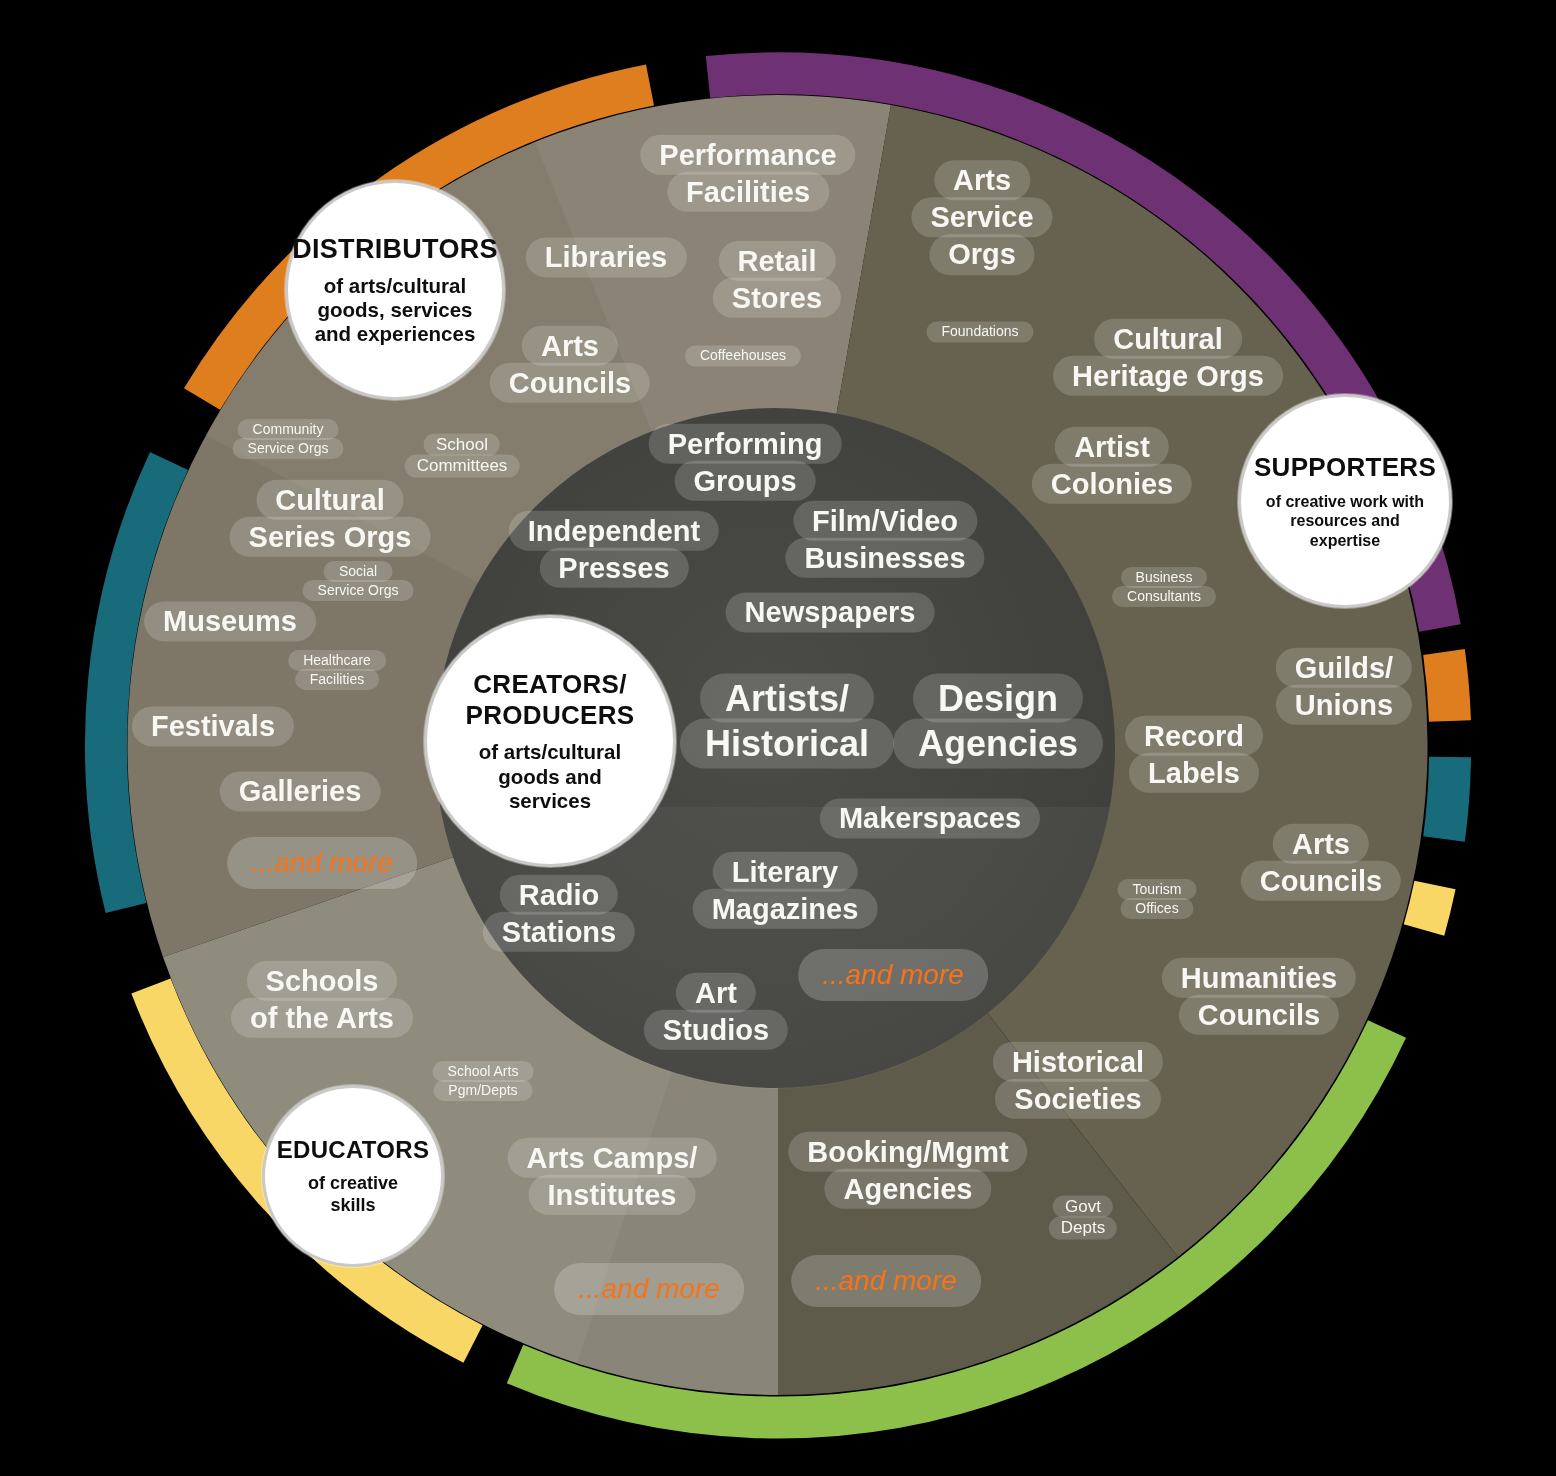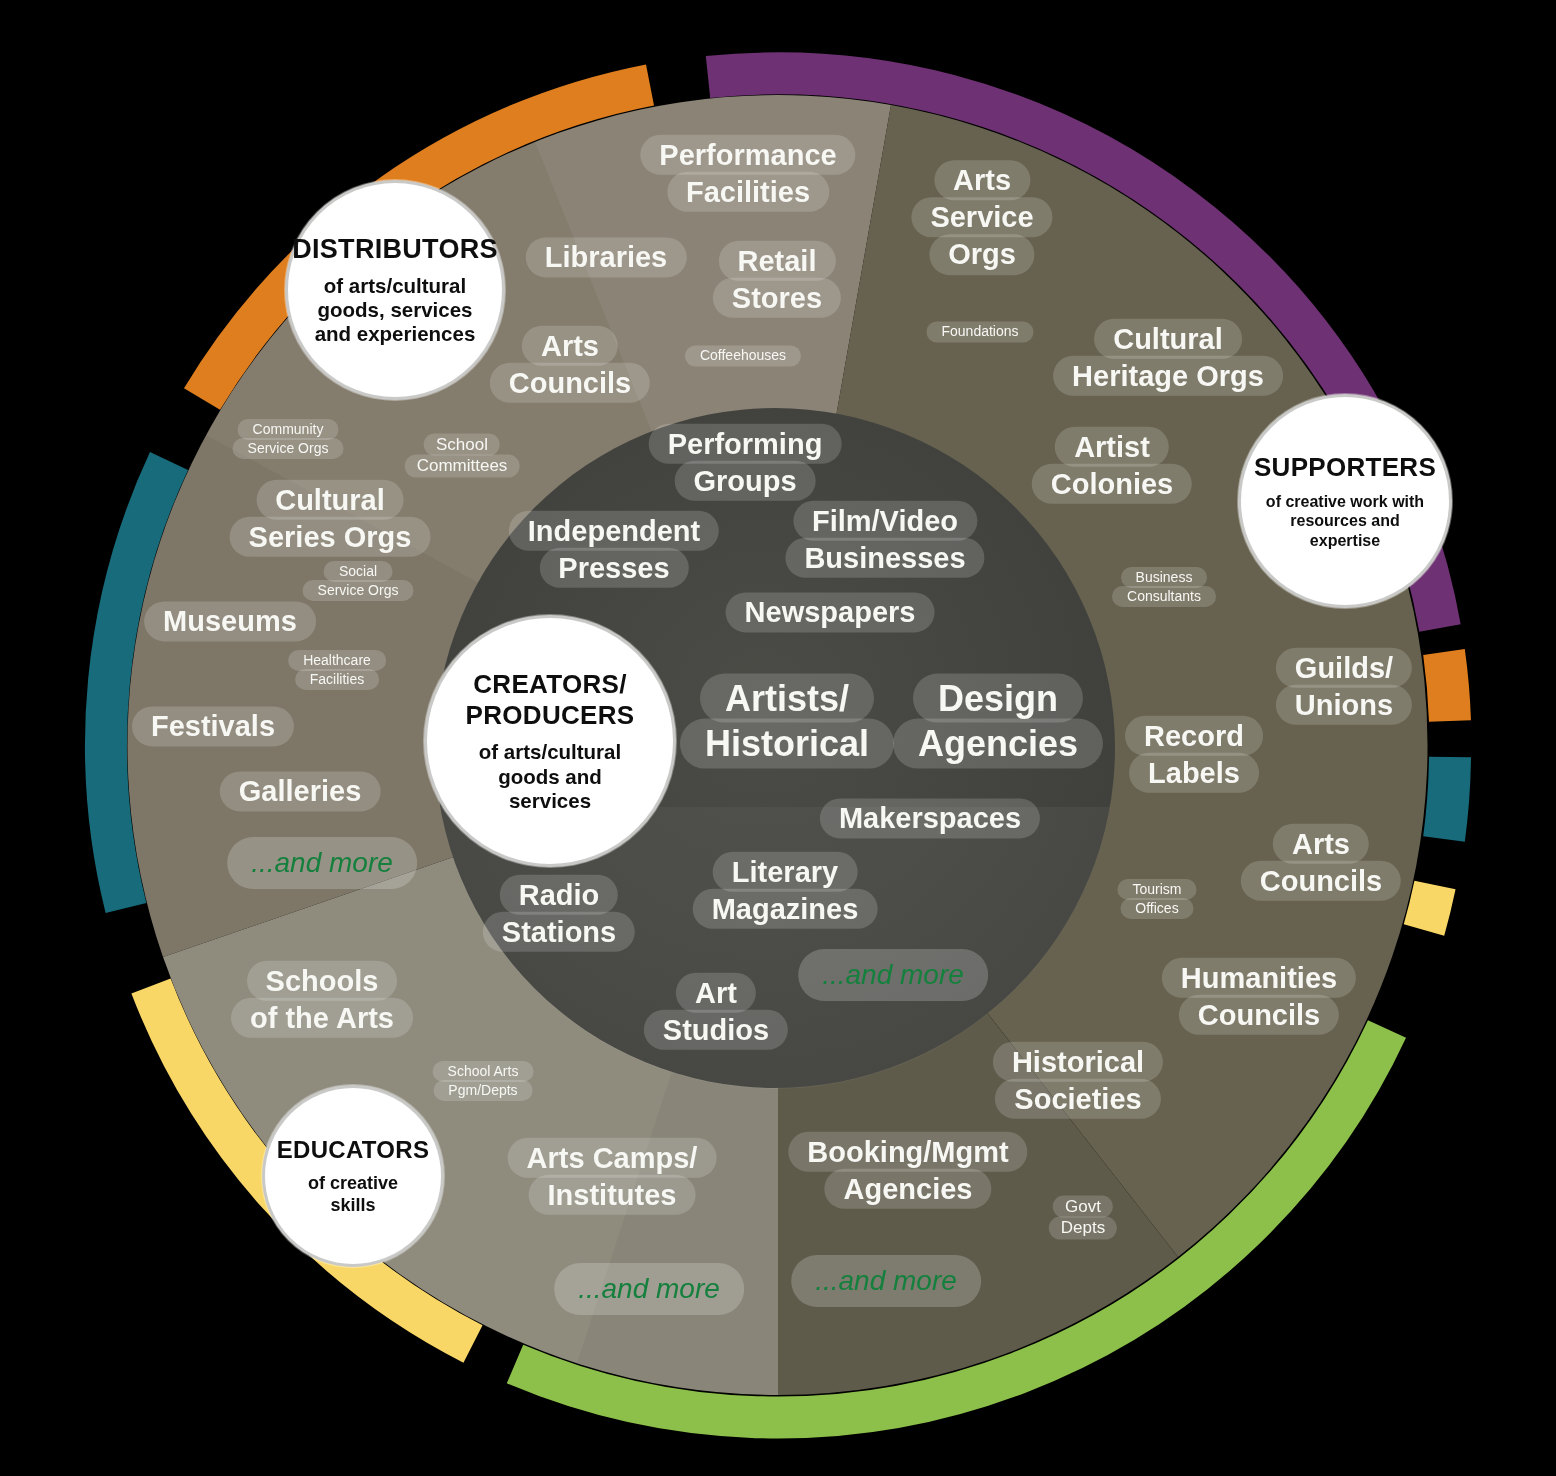--- a/index.html
+++ b/index.html
@@ -14,21 +14,21 @@
   
   .label { position:absolute; transform:translate(-50%,-50%); display:flex;
            flex-direction:column; align-items:center; z-index:3; }
   .pill { background:rgba(255,255,255,0.17); color:#f7f7f4; border-radius:999px;
           white-space:nowrap; text-align:center; font-weight:bold; }
   .lg .pill { font-size:29px; line-height:1.18; padding:3px 19px; margin-top:-3px; }
   .xl .pill { font-size:36px; line-height:1.15; padding:4px 25px; margin-top:-4px; }
   .sm .pill { font-size:14px; line-height:1.22; font-weight:normal; padding:2px 15px; margin-top:-2px; }
   .xs .pill { font-size:17px; line-height:1.2; font-weight:normal; padding:1px 12px; margin-top:-1px; }
   .more .pill { font-style:italic; font-weight:normal; font-size:28px; padding:10px 24px;
-                background:rgba(255,255,255,0.20); color:#15803d; }
+                background:rgba(255,255,255,0.20); color:#f97316; }
 
   
   .hub { position:absolute; transform:translate(-50%,-50%); background:#fff;
          border:3px solid #c9c9c7; border-radius:50%; z-index:4;
          display:flex; flex-direction:column; align-items:center; justify-content:center;
          text-align:center; color:#0e0e0e; box-shadow:0 0 0 1px rgba(255,255,255,0.35); }
   .hub .t { font-weight:bold; letter-spacing:0.3px; }
   .hub .s { font-weight:bold; margin-top:9px; }
 </style>
 </head>

